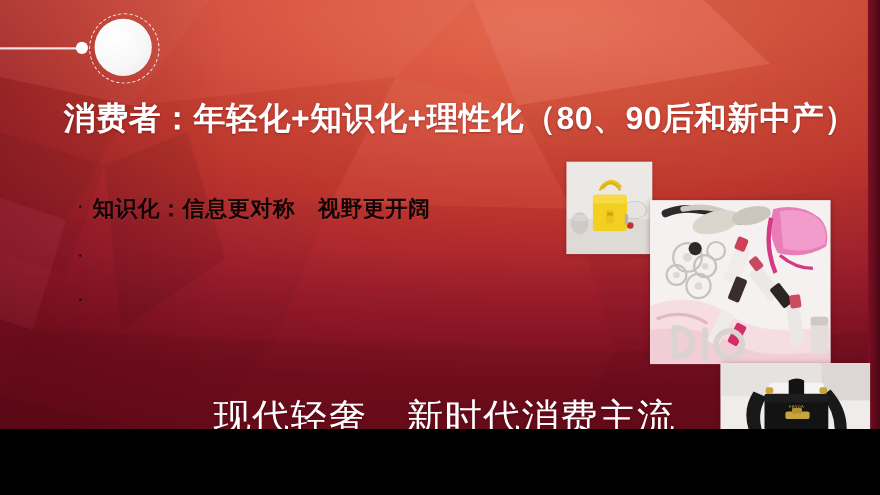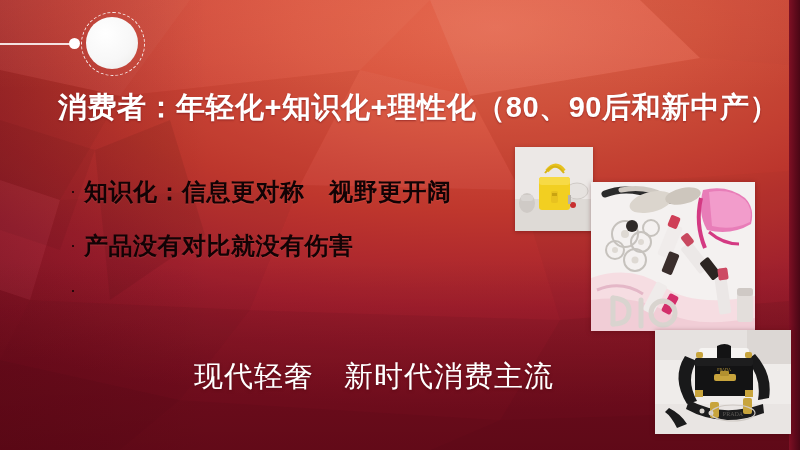--- a/index.html
+++ b/index.html
@@ -3,21 +3,21 @@
 <meta charset="utf-8">
 <style>
   html, body {
     margin: 0;
     padding: 0;
     background: #000;
   }
   #slide {
     position: relative;
     width: 800px;
-    height: 450px;
+    height: 390px;
     overflow: hidden;
     font-family: "Liberation Sans", "DejaVu Sans", sans-serif;
     background: #d946ef;
   }
   
   .bg-base {
     position: absolute;
     inset: 0;
     background:
       radial-gradient(115% 85% at 62% 6%, #e2664d 0%, #d8543e 22%, #c4392f 48%, #a72030 74%, #8d1327 100%);
@@ -105,32 +105,32 @@
   }
   .bullet-mark {
     width: 14px;
     color: #150406;
     font-size: 18px;
     line-height: 1;
     flex: none;
     transform: translateY(-3px);
   }
   .bullet-text {
-    font-size: 24px;
+    font-size: 20px;
     font-weight: bold;
     color: #120305;
     letter-spacing: 0.5px;
     text-shadow: 0 1px 1px rgba(255,190,170,0.12);
   }
   
   .footer-line {
     position: absolute;
     left: 194px;
     top: 357px;
-    font-size: 29px;
+    font-size: 34px;
     color: #ffffff;
     letter-spacing: 1px;
     white-space: nowrap;
     text-shadow: 0 1px 3px rgba(70,0,12,0.5);
   }
   
   .photo {
     position: absolute;
     overflow: hidden;
     background: #efeceb;
@@ -199,21 +199,20 @@
 
   <div class="title">消费者：年轻化+知识化+理性化（80、90后和新中产）</div>
 
   <div class="bullets">
     <div class="bullet-row">
       <span class="bullet-mark">·</span>
       <span class="bullet-text">知识化：信息更对称　视野更开阔</span>
     </div>
     <div class="bullet-row">
       <span class="bullet-mark">·</span>
-      <span class="bullet-text">产品没有对比就没有伤害</span>
     </div>
     <div class="bullet-row">
       <span class="bullet-mark">·</span>
     </div>
   </div>
 
   <div class="footer-line">现代轻奢　新时代消费主流</div>
 
   <div class="photo ph-bag-yellow">
     <svg viewBox="0 0 78 84" preserveAspectRatio="none">

